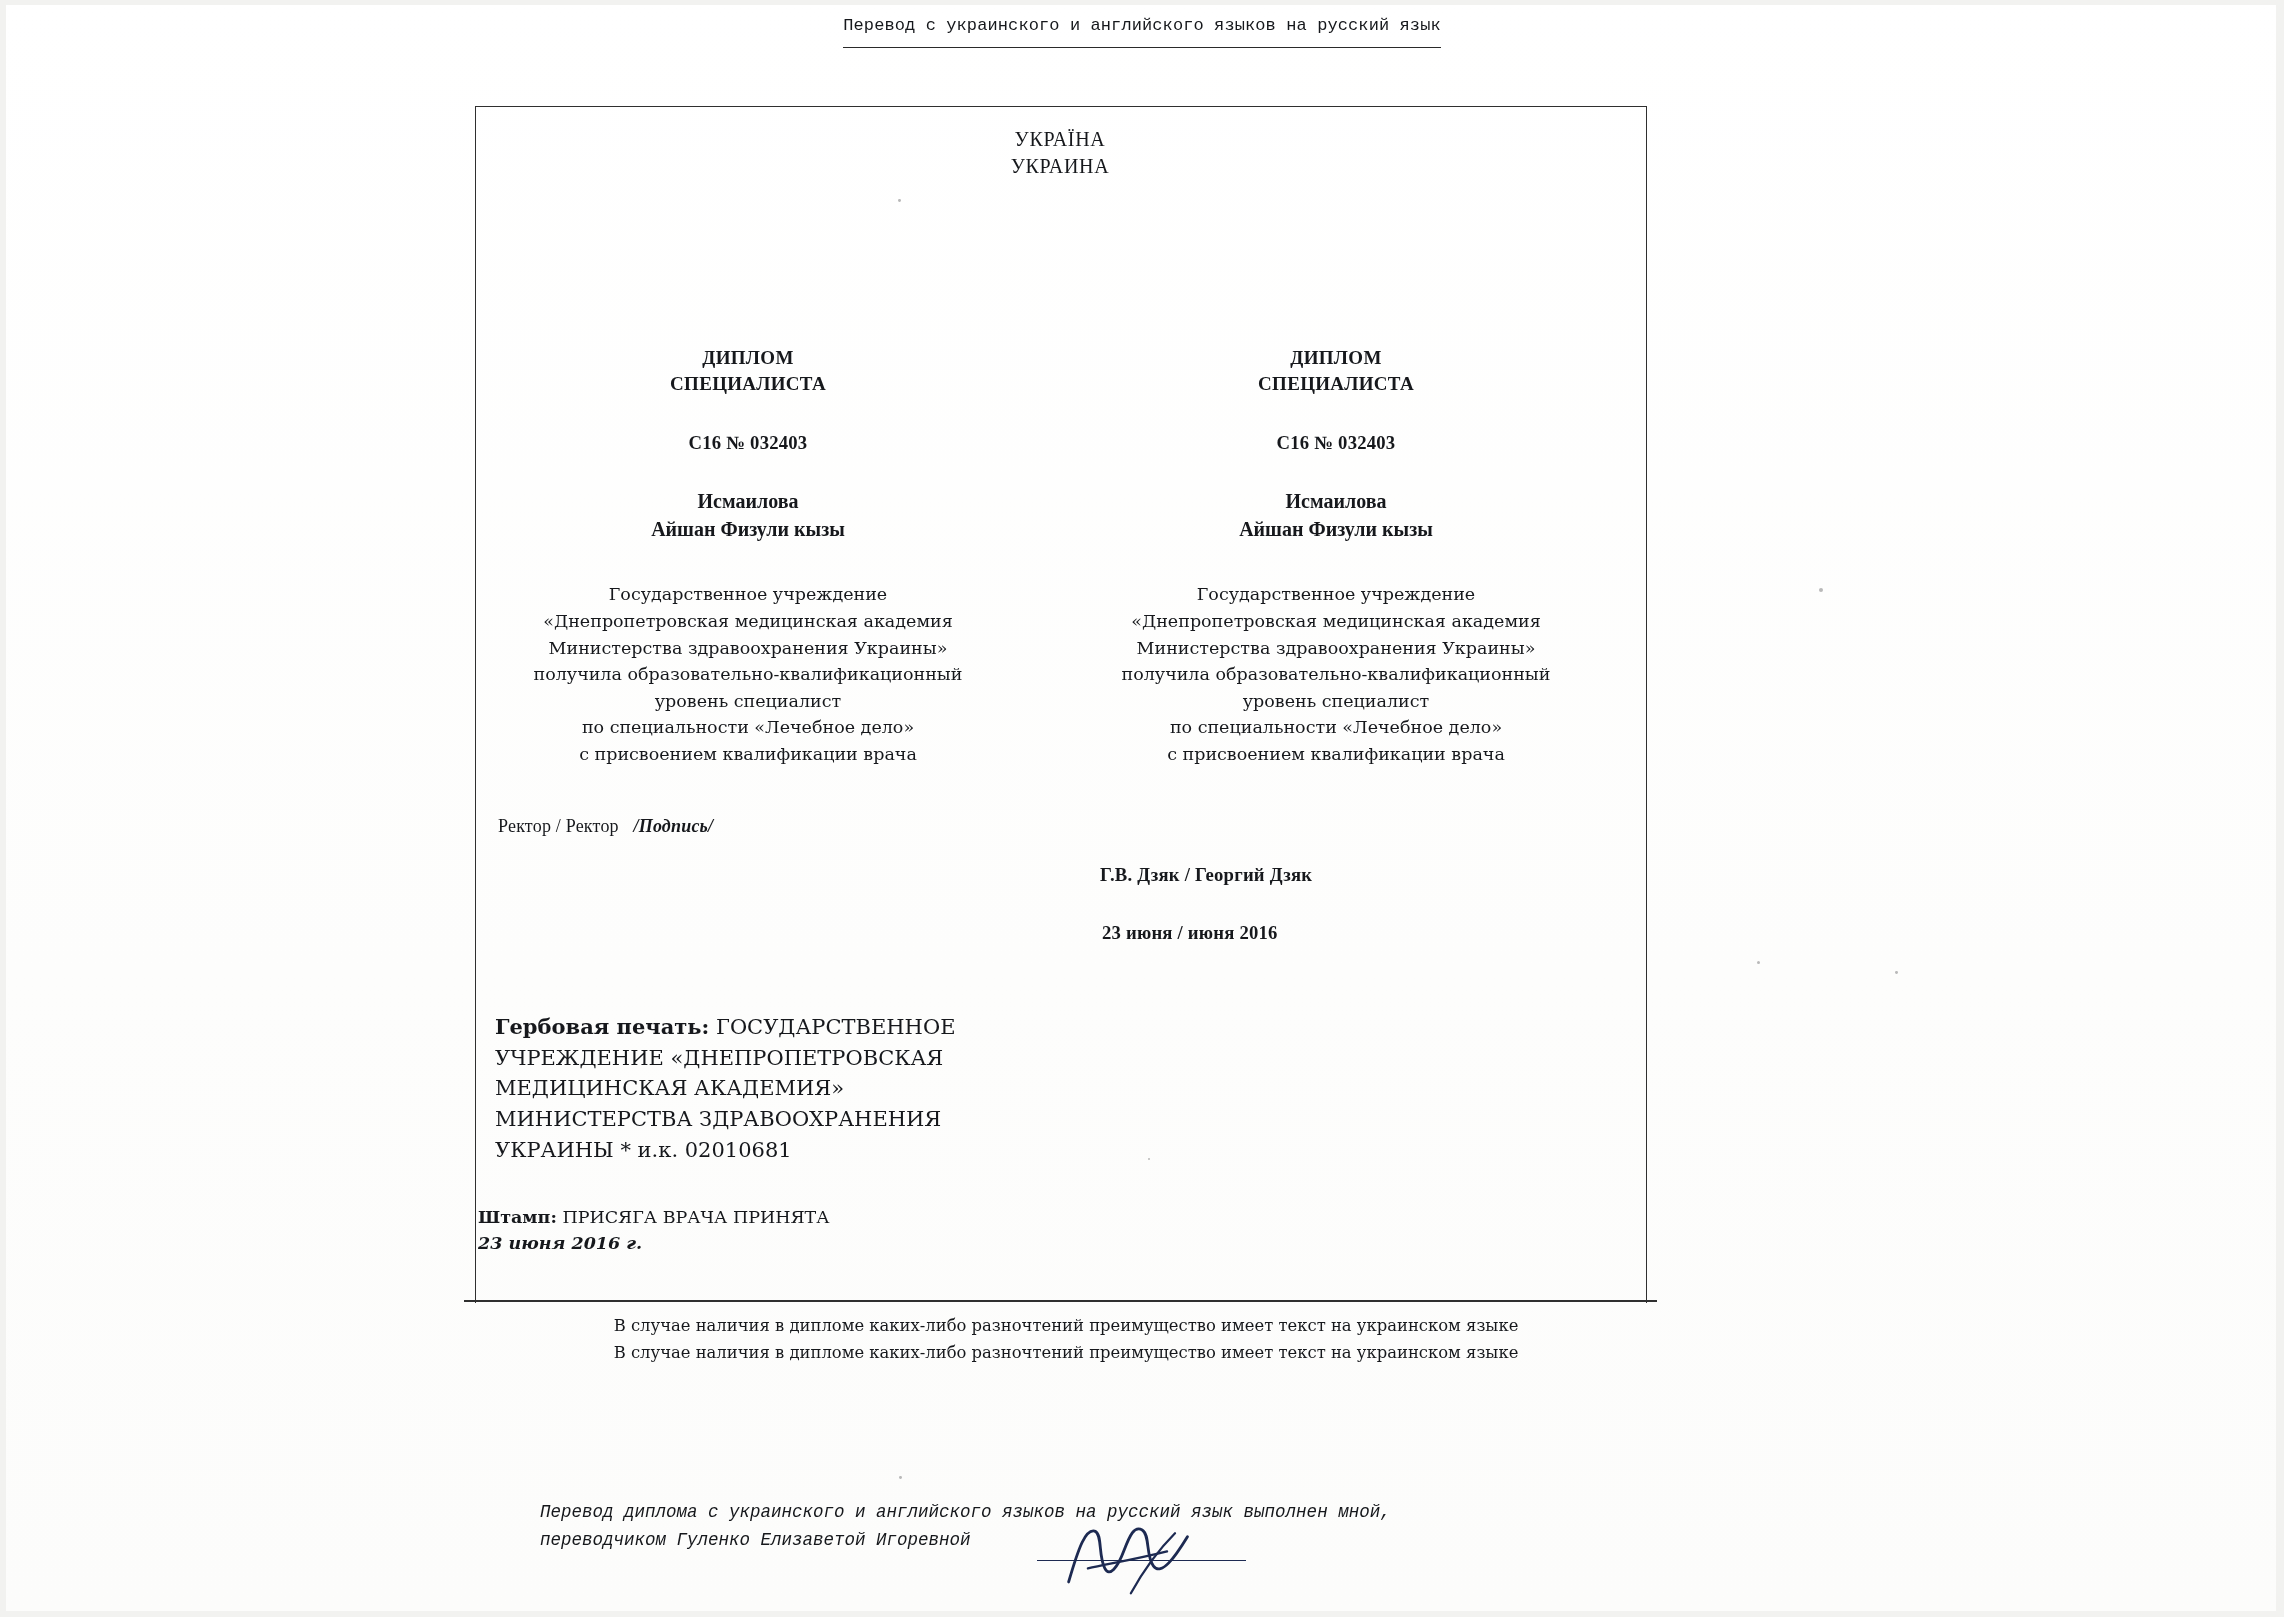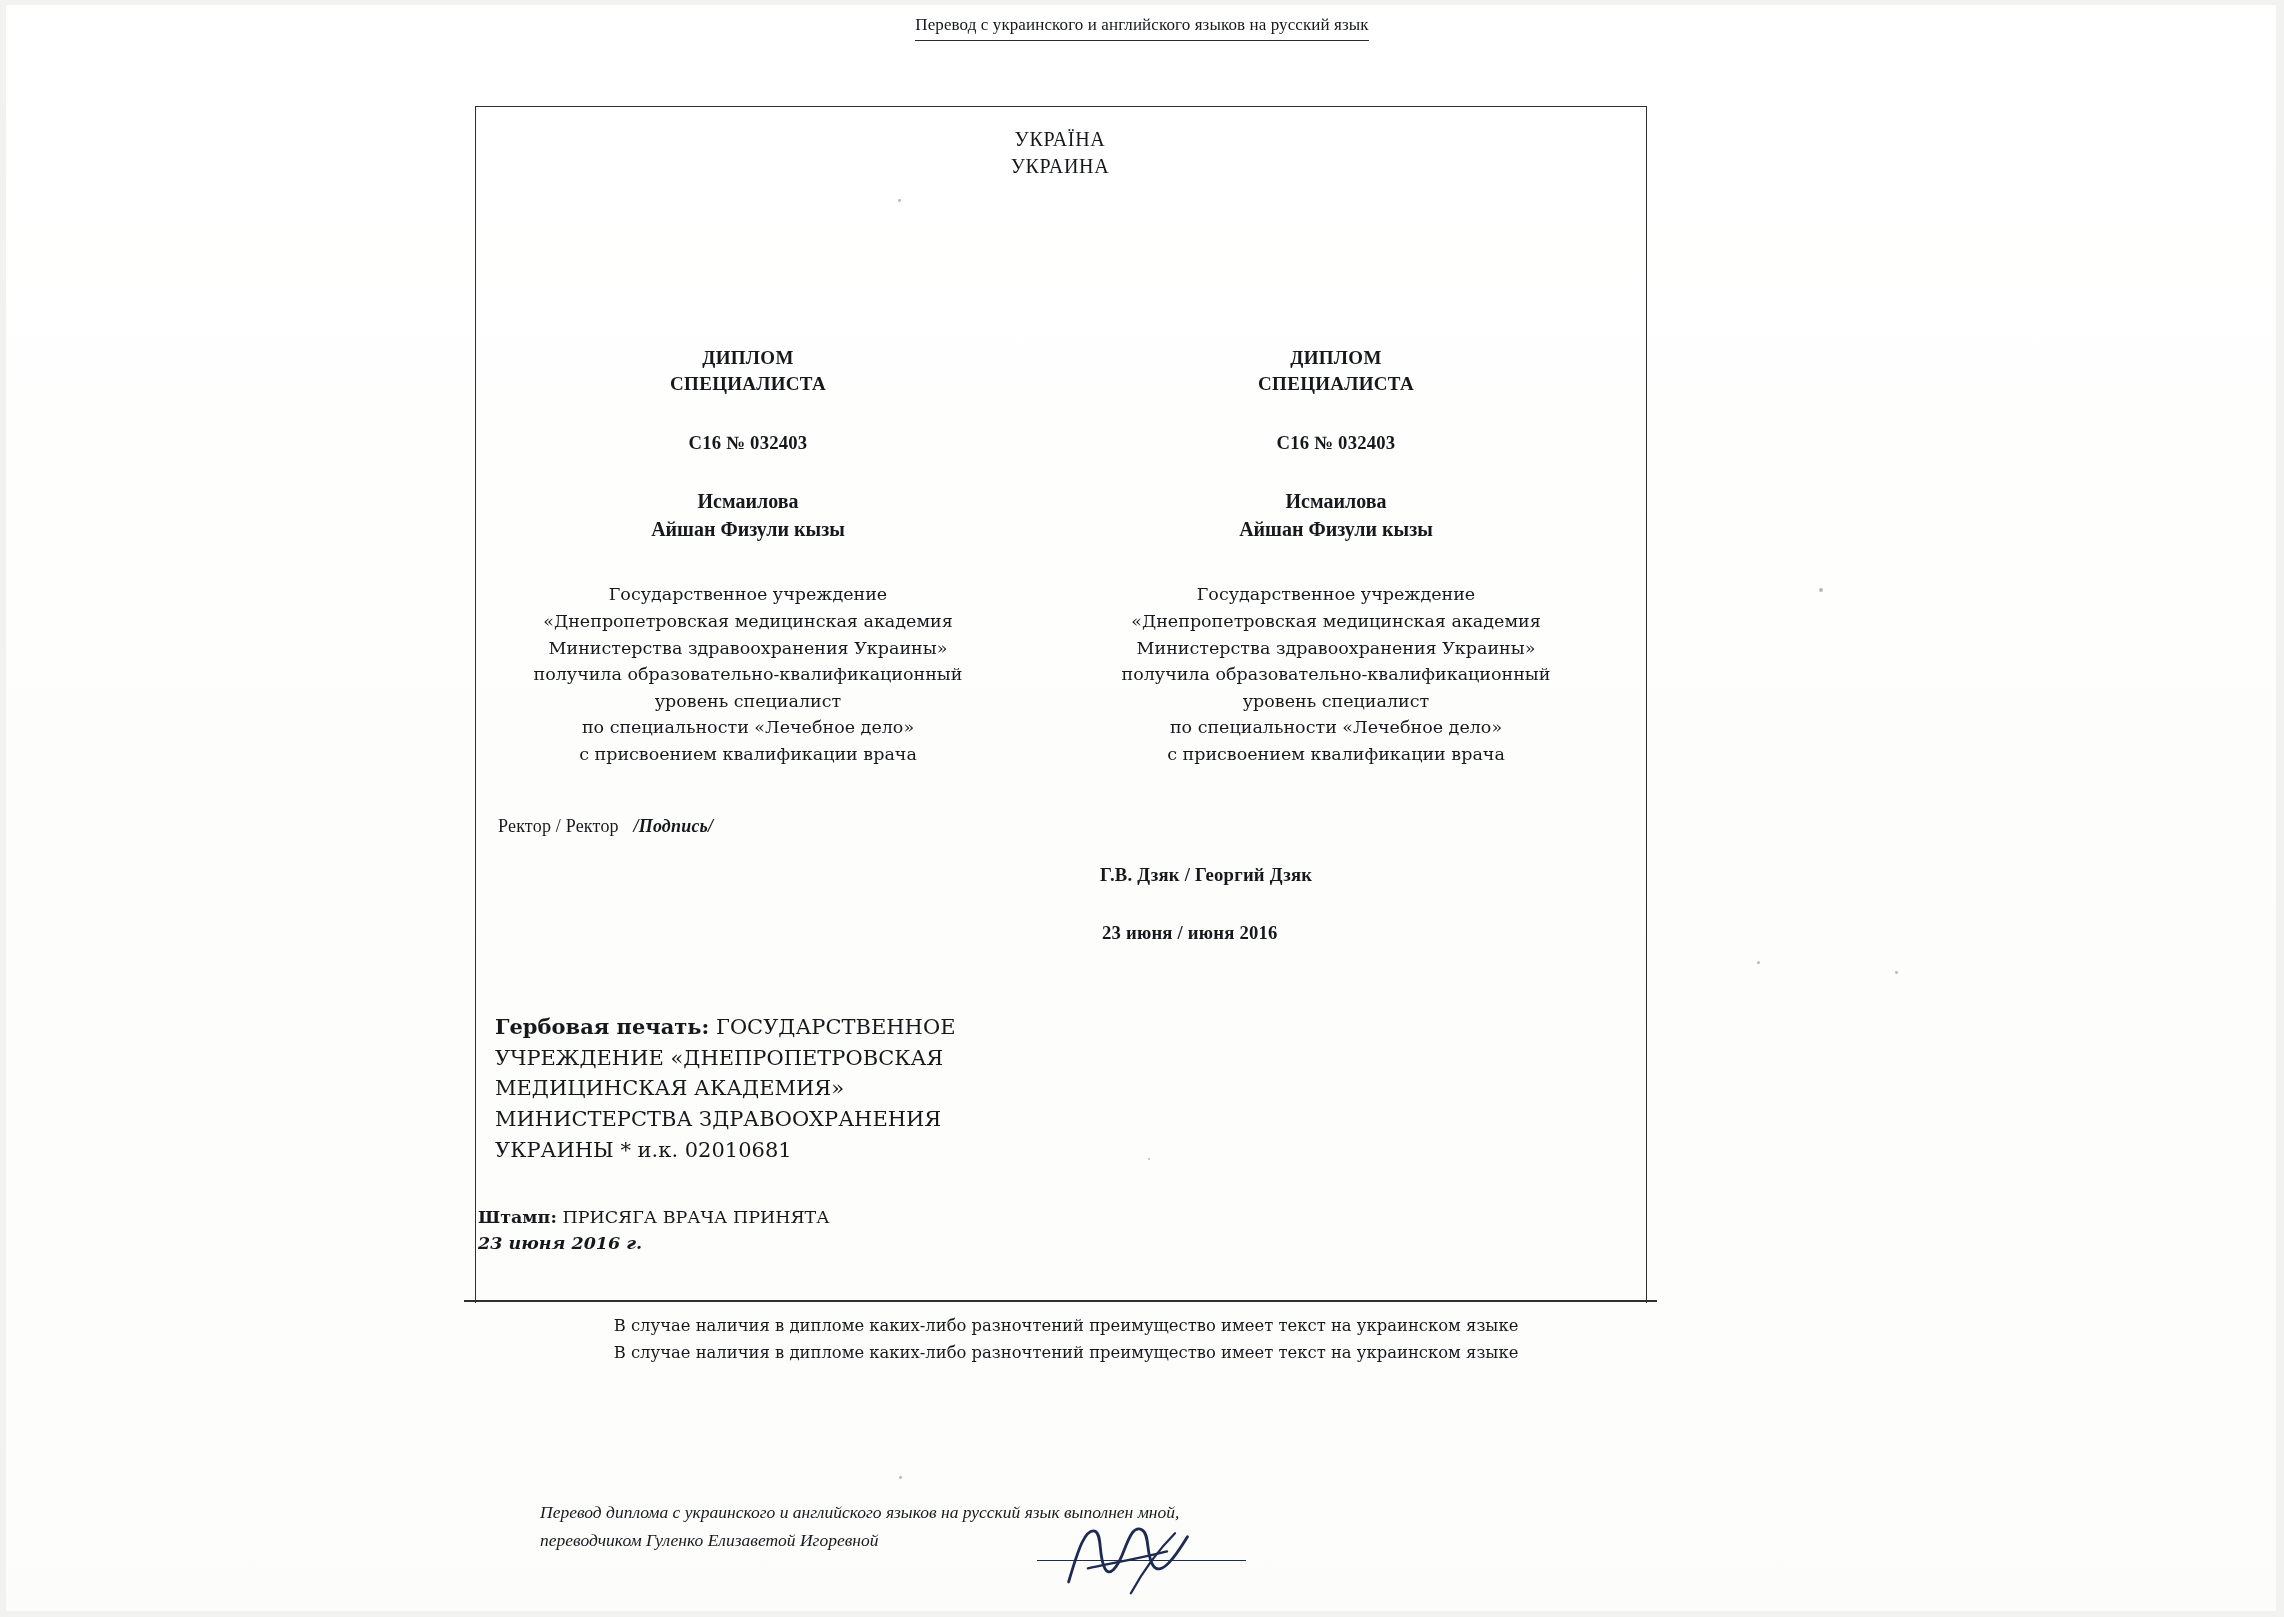--- a/index.html
+++ b/index.html
@@ -34,21 +34,22 @@
     position: absolute;
     top: 14.7px;
     left: 0;
     width: 2284px;
     text-align: center;
     font-size: 17px;
     letter-spacing: 0.1px;
   }
   .header-note span {
     border-bottom: 1.1px solid #2a2a2a;
-    padding-bottom: 6px;
+    padding-bottom: 12px;
+    font-family: Liberation Mono, monospace;
   }
 
   
   .doc-frame {
     position: absolute;
     left: 475px;
     top: 106px;
     width: 1170px;
     height: 1196px;
     border-top: 1.7px solid #2f2f2f;
@@ -194,20 +195,21 @@
 
   
   .translator {
     position: absolute;
     left: 540px;
     top: 1498px;
     width: 1074px;
     font-size: 17.5px;
     font-style: italic;
     line-height: 1.62;
+    font-family: Liberation Mono, monospace;
   }
   .translator .ln { display: block; white-space: nowrap; }
 
   .sig-rule {
     position: absolute;
     left: 1037px;
     top: 1560px;
     width: 209px;
     height: 1.1px;
     background: #1d2a52;

